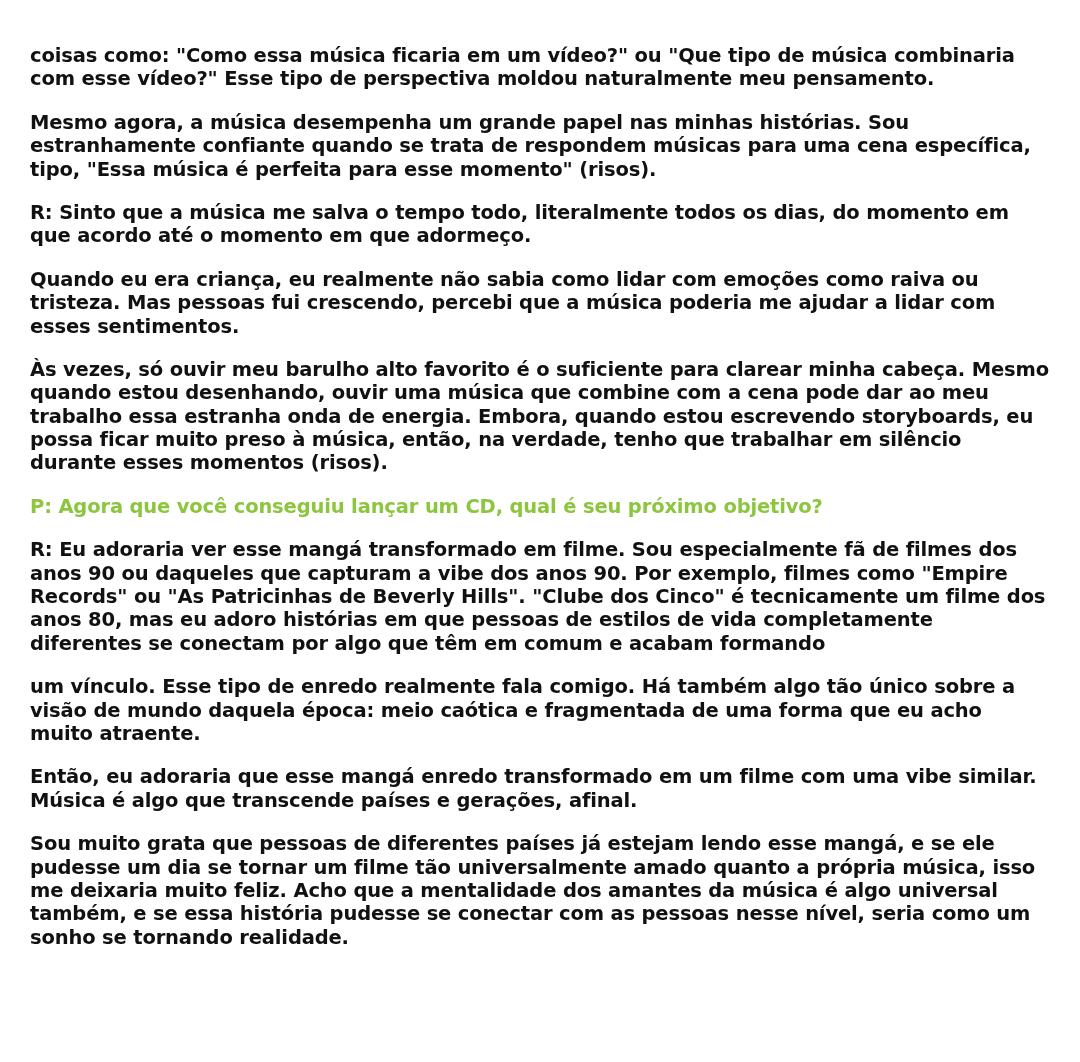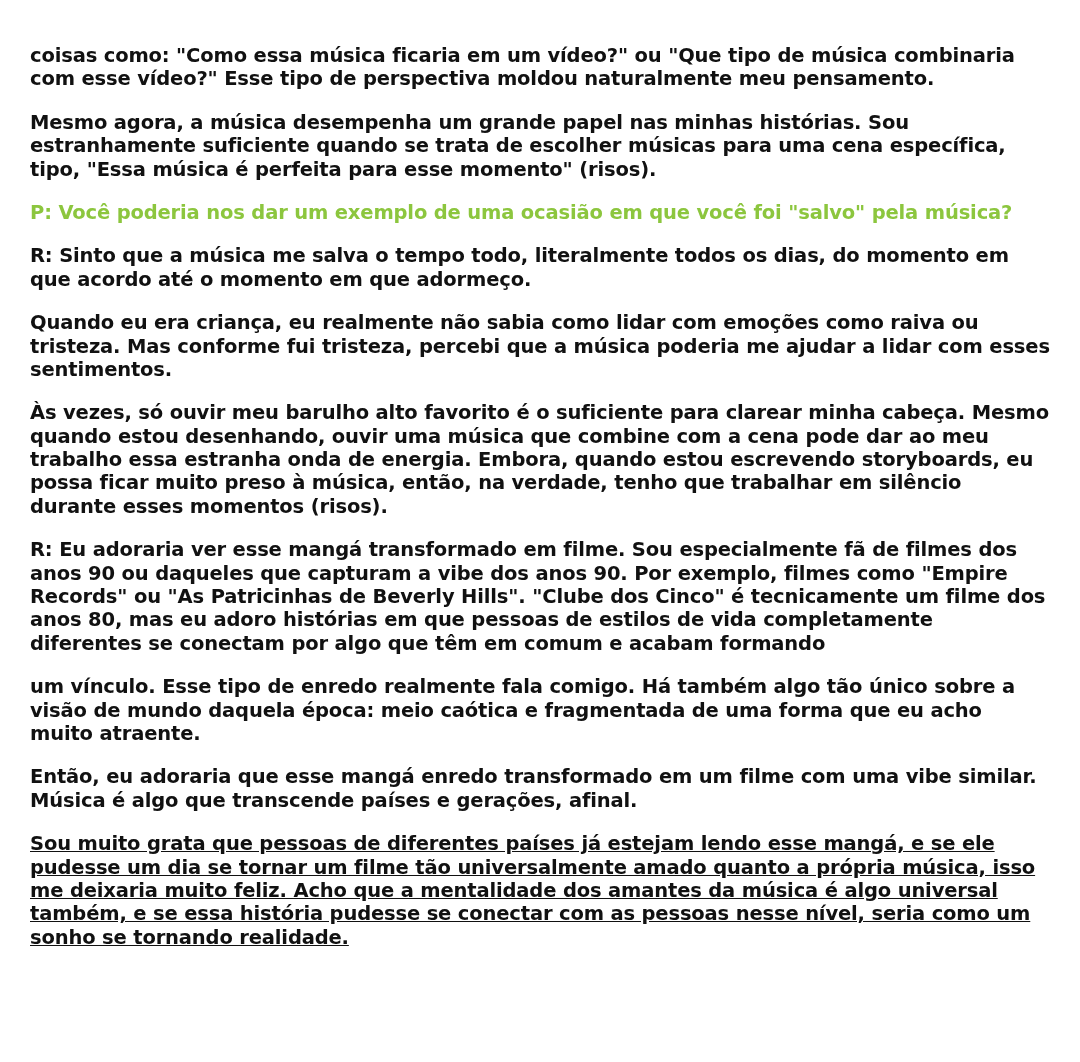--- a/index.html
+++ b/index.html
@@ -28,41 +28,40 @@
     color: #111111;
     margin: 0 0 20px 0;
     text-align: left;
     word-spacing: 0px;
   }
   .para.q {
     color: #8cc63e;
   }
   .para.last {
     margin-bottom: 0;
-    text-decoration: underline;
   }
 </style>
 </head>
 <body>
 
 <div class="page">
 
   <p class="para">coisas como: "Como essa música ficaria em um vídeo?" ou "Que tipo de música combinaria com esse vídeo?" Esse tipo de perspectiva moldou naturalmente meu pensamento.</p>
 
-  <p class="para">Mesmo agora, a música desempenha um grande papel nas minhas histórias. Sou estranhamente suficiente quando se trata de escolher músicas para uma cena específica, tipo, "Essa música é perfeita para esse momento" (risos).</p>
+  <p class="para">Mesmo agora, a música desempenha um grande papel nas minhas histórias. Sou estranhamente confiante quando se trata de respondem músicas para uma cena específica, tipo, "Essa música é perfeita para esse momento" (risos).</p>
 
 
-  <p class="para q">P: Você poderia nos dar um exemplo de uma ocasião em que você foi "salvo" pela música?</p>
 
   <p class="para">R: Sinto que a música me salva o tempo todo, literalmente todos os dias, do momento em que acordo até o momento em que adormeço.</p>
 
-  <p class="para">Quando eu era criança, eu realmente não sabia como lidar com emoções como raiva ou tristeza. Mas conforme fui tristeza, percebi que a música poderia me ajudar a lidar com esses sentimentos.</p>
+  <p class="para">Quando eu era criança, eu realmente não sabia como lidar com emoções como raiva ou tristeza. Mas pessoas fui crescendo, percebi que a música poderia me ajudar a lidar com esses sentimentos.</p>
 
   <p class="para">Às vezes, só ouvir meu barulho alto favorito é o suficiente para clarear minha cabeça. Mesmo quando estou desenhando, ouvir uma música que combine com a cena pode dar ao meu trabalho essa estranha onda de energia. Embora, quando estou escrevendo storyboards, eu possa ficar muito preso à música, então, na verdade, tenho que trabalhar em silêncio durante esses momentos (risos).</p>
 
+  <p class="para q">P: Agora que você conseguiu lançar um CD, qual é seu próximo objetivo?</p>
 
   <p class="para">R: Eu adoraria ver esse mangá transformado em filme. Sou especialmente fã de filmes dos anos 90 ou daqueles que capturam a vibe dos anos 90. Por exemplo, filmes como "Empire Records" ou "As Patricinhas de Beverly Hills". "Clube dos Cinco" é tecnicamente um filme dos anos 80, mas eu adoro histórias em que pessoas de estilos de vida completamente diferentes se conectam por algo que têm em comum e acabam formando</p>
 
   <p class="para">um vínculo. Esse tipo de enredo realmente fala comigo. Há também algo tão único sobre a visão de mundo daquela época: meio caótica e fragmentada de uma forma que eu acho muito atraente.</p>
 
   <p class="para">Então, eu adoraria que esse mangá enredo transformado em um filme com uma vibe similar. Música é algo que transcende países e gerações, afinal.</p>
 
   <p class="para last">Sou muito grata que pessoas de diferentes países já estejam lendo esse mangá, e se ele pudesse um dia se tornar um filme tão universalmente amado quanto a própria música, isso me deixaria muito feliz. Acho que a mentalidade dos amantes da música é algo universal também, e se essa história pudesse se conectar com as pessoas nesse nível, seria como um sonho se tornando realidade.</p>
 
 </div>

